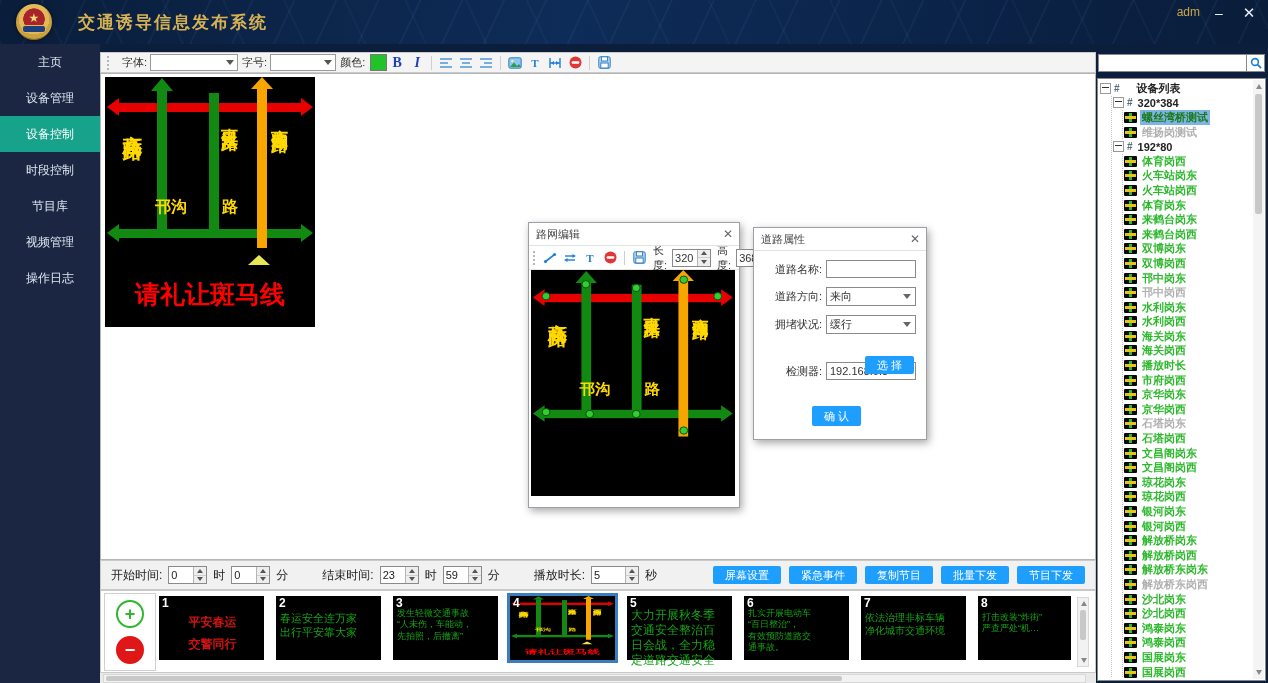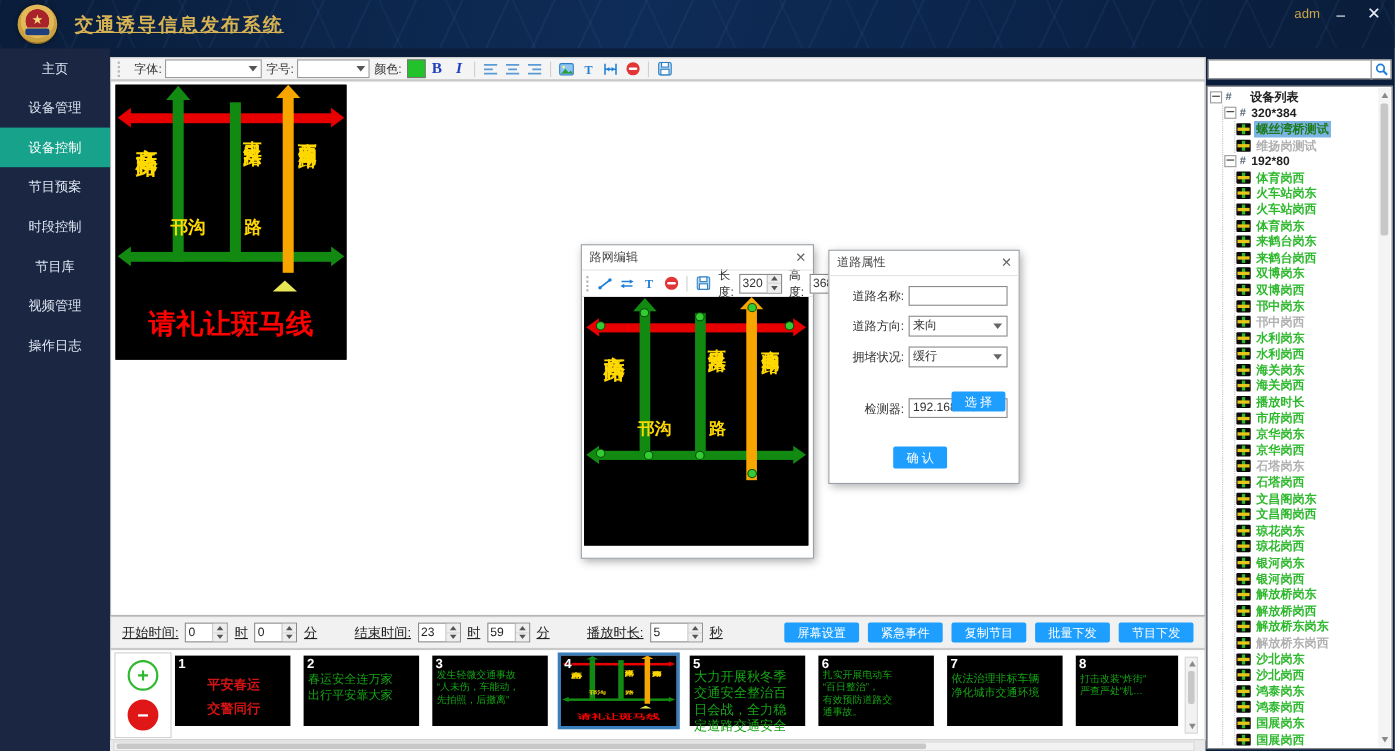--- a/index.html
+++ b/index.html
@@ -10,21 +10,21 @@
   #header{position:absolute;left:0;top:0;width:1268px;height:44px;
     background:
       repeating-linear-gradient(115deg, rgba(90,140,200,.08) 0 2px, transparent 2px 38px),
       repeating-linear-gradient(65deg, rgba(90,140,200,.06) 0 2px, transparent 2px 55px),
       linear-gradient(100deg,#0a1d3a 0%,#0e2c58 45%,#0b2348 75%,#0a1d3a 100%);}
   #logo{position:absolute;left:16px;top:4px;width:36px;height:36px;border-radius:50%;
     background:radial-gradient(circle at 50% 42%,#a8242a 0 38%,#e3b858 40% 55%,#caa13f 56% 70%,#8f6f23 72%);
     box-shadow:0 0 4px rgba(0,0,0,.6);}
   #logo .star{position:absolute;left:0;right:0;top:8px;text-align:center;color:#f4d978;font-size:12px;line-height:12px;}
   #logo .band{position:absolute;left:6px;right:6px;bottom:7px;height:6px;border-radius:3px;background:#1d3f7d;border:1px solid #e3b858;}
-  #app-title{position:absolute;left:68px;top:11px;font-size:17px;font-weight:bold;color:#d8b353;letter-spacing:2px;text-decoration:underline;}
+  #app-title{position:absolute;left:78px;top:11px;font-size:17px;font-weight:bold;color:#d8b353;letter-spacing:2px;}
   #user-name{position:absolute;right:68px;top:5px;font-size:12px;color:#c9a44a;}
   .winbtn{position:absolute;top:4px;width:22px;height:18px;color:#e8eefa;font-size:14px;line-height:18px;text-align:center;cursor:pointer;}
   #min-btn{right:38px;} #close-btn{right:8px;font-size:15px;}
   
   #sidebar{position:absolute;left:0;top:44px;width:100px;bottom:0;background:#1a2642;}
   .side-item{height:36px;line-height:36px;text-align:center;color:#dfe6f2;font-size:12px;cursor:pointer;}
   .side-item.active{background:#17a28b;color:#fff;}
   
   #main{position:absolute;left:100px;top:52px;width:996px;bottom:0;background:#e9e9e9;}
   #main-toolbar{position:absolute;left:0;top:0;right:0;height:21px;background:#f4f4f4;
@@ -65,21 +65,21 @@
   .rp-row label{width:58px;text-align:right;margin-right:4px;flex:none;}
   .rp-input{flex:1;height:16px;border:1px solid #8a8a8a;background:#fff;font-size:11px;line-height:16px;padding:0 3px;}
   .rp-select{flex:1;height:17px;border:1px solid #8a8a8a;background:#fff;font-size:11px;line-height:17px;padding:0 3px;position:relative;}
   .rp-select::after{content:"";position:absolute;right:4px;top:6px;border-left:4px solid transparent;border-right:4px solid transparent;border-top:5px solid #666;}
   .blue-btn{background:#1e9fff;color:#fff;font-size:11px;border:none;border-radius:2px;height:18px;padding:0 12px;cursor:pointer;}
   #rp-select-btn{position:absolute;right:12px;top:128px;}
   #rp-confirm-btn{position:absolute;left:58px;top:178px;height:20px;}
   
   #schedulebar{position:absolute;left:0;top:508px;right:0;height:30px;background:#f1f1f1;border:1px solid #c9c9c9;box-sizing:border-box;
     display:flex;align-items:center;font-size:12px;color:#222;padding:0 6px;}
-  .sch-label{margin:0 4px;text-decoration:underline;}
+  .sch-label{margin:0 4px;}
   .sch-gap{width:26px;}
   #sch-buttons{margin-left:auto;display:flex;gap:8px;padding-right:4px;}
   
   #playlist{position:absolute;left:0;top:538px;right:0;height:83px;background:#fff;border:1px solid #c9c9c9;box-sizing:border-box;}
   #addremove{position:absolute;left:3px;top:2px;width:50px;height:76px;border:1px solid #d0d0d0;background:#fff;
     display:flex;flex-direction:column;align-items:center;justify-content:center;gap:8px;}
   .circle-btn{width:24px;height:24px;border-radius:50%;display:flex;align-items:center;justify-content:center;
     font-size:18px;font-weight:bold;cursor:pointer;line-height:22px;}
   #add-btn{border:2px solid #2db82d;color:#2db82d;background:#fff;}
   #remove-btn{background:#e01717;color:#fff;border:2px solid #e01717;}
@@ -138,21 +138,20 @@
   <div id="app-title">交通诱导信息发布系统</div>
   <div id="user-name">adm</div>
   <div id="min-btn" class="winbtn">–</div>
   <div id="close-btn" class="winbtn">✕</div>
 </div>
 
 <nav id="sidebar">
     <div class="side-item">主页</div>
     <div class="side-item">设备管理</div>
     <div class="side-item active">设备控制</div>
-    <div class="side-item">节目预案</div>
     <div class="side-item">时段控制</div>
     <div class="side-item">节目库</div>
     <div class="side-item">视频管理</div>
     <div class="side-item">操作日志</div>
   </nav>
 
 <div id="main">
 
   <div id="main-toolbar">
     <span class="grip"></span>

